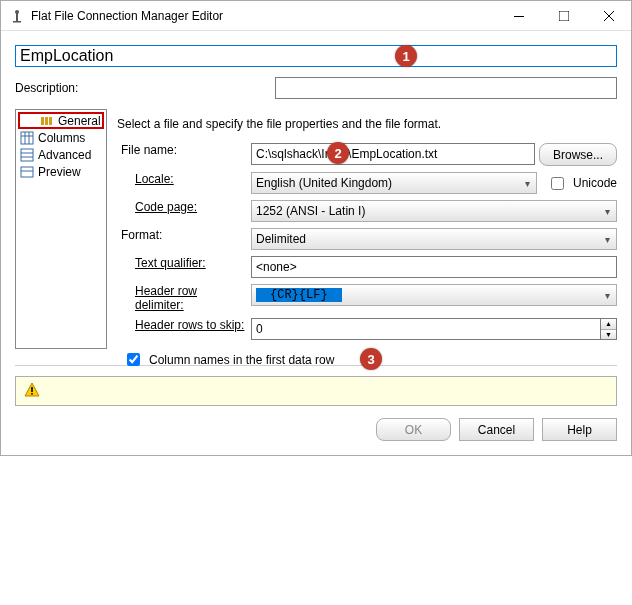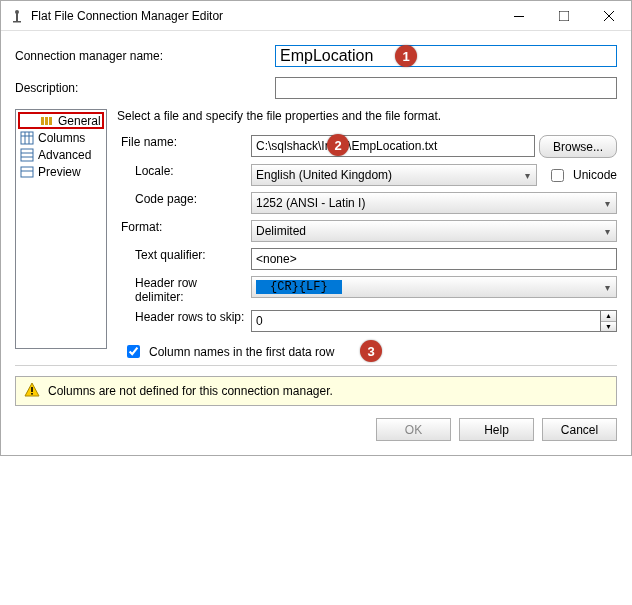--- a/index.html
+++ b/index.html
@@ -12,33 +12,33 @@
   .content { padding: 14px 14px 0 14px; flex: 0 0 auto; }
   .row { display: flex; align-items: center; margin-bottom: 10px; }
   .row label { width: 260px; }
   .row input[type=text] { flex: 1; height: 22px; border: 1px solid #7a7a7a; padding: 0 4px; font-size: 16px; }
   .row input.conn-name { border: 1px solid #0078d7; }
   .body { display: flex; padding: 0 14px 8px 14px; flex: 1 1 auto; min-height: 0; }
   .nav { width: 92px; border: 1px solid #828790; padding: 2px; margin-right: 10px; }
   .nav-item { display: flex; align-items: center; height: 17px; padding: 0 2px; }
   .nav-item.selected { border: 2px solid #cc0000; padding-left: 20px; }
   .nav-icon { width: 14px; height: 14px; margin-right: 4px; display: inline-flex; align-items: center; justify-content: center; }
-  .pane { flex: 1; display: flex; flex-direction: column; }
+  .pane { flex: 1; display: flex; flex-direction: column; margin-top: 8px; }
   .pane-desc { margin-bottom: 12px; line-height: 14px; }
   .field-row { display: flex; margin-bottom: 6px; gap: 4px; }
   .field-label { width: 130px; padding-left: 4px; }
-  .field-label.indent { padding-left: 18px; }
+  .field-label.indent { padding-left: 18px; text-decoration: underline; }
   .field-control { flex: 1; }
   .txt { width: 100%; height: 22px; border: 1px solid #7a7a7a; padding: 0 4px; background: #fff; }
   .sel { width: 100%; height: 22px; border: 1px solid #adadad; background: linear-gradient(#fff,#e3e3e3); padding: 0 4px; position: relative; display:flex; align-items:center; }
   .sel.highlight .sel-text { background: #0078d7; color: #000000; padding: 0 14px; font-family: Liberation Mono, monospace; }
   .chev { position: absolute; right: 6px; top: 50%; transform: translateY(-50%); font-size: 10px; color: #555; }
   .btn { height: 23px; border: 1px solid #adadad; background: linear-gradient(#fff,#e3e3e3); min-width: 75px; padding: 0 10px; }
   .btn.small { min-width: 78px; border-radius: 8px; }
-  .btn:disabled { color: #888; }
+  .btn:disabled { color: #888; border-radius: 8px; }
   .chk { display: flex; align-items: center; gap: 6px; margin-left: 6px; }
   .chk input { width: 13px; height: 13px; }
   .stepper { display:flex; width:100%; }
   .stepper input { flex:1; height: 22px; border:1px solid #7a7a7a; padding: 0 4px; }
   .stepper .updown { width: 16px; border:1px solid #7a7a7a; border-left:none; display:flex; flex-direction:column; }
   .stepper .updown div { flex:1; font-size:7px; display:flex;align-items:center;justify-content:center; background:linear-gradient(#fff,#e3e3e3); border-bottom:1px solid #adadad; }
   .stepper .updown div:last-child { border-bottom:none; }
   .divider { height: 1px; background: #d0d0d0; margin: 8px 14px 0 14px; }
   .warning { margin: 10px 14px 0 14px; border: 1px solid #adadad; background: #ffffe1; padding: 6px 8px; display:flex; align-items:center; gap:8px; height: 30px;}
   .footer { display: flex; justify-content: flex-end; gap: 8px; padding: 12px 14px 14px 14px; }
@@ -72,21 +72,20 @@
     <div class="titlebar-btn close">
         <svg width="10" height="10">
           <line x1="0" y1="0" x2="10" y2="10" stroke="currentColor"></line>
           <line x1="10" y1="0" x2="0" y2="10" stroke="currentColor"></line>
         </svg>
       </div>
   </div>
 
   <div class="content">
     <div class="row rel">
-      <label>Connection manager name:</label>
       <input type="text" class="conn-name" value="EmpLocation" style="">
       <div class="marker" style="left:380px; top:0px;">1</div>
     </div>
     <div class="row">
       <label>Description:</label>
       <input type="text" value="" style="">
     </div>
   </div>
 
   <div class="body">
@@ -222,21 +221,20 @@
   <div class="divider"></div>
 
   <div class="warning">
     <span>
       <svg width="16" height="16" viewBox="0 0 16 16">
           <polygon points="8,1 15,14 1,14" fill="#ffcc00" stroke="#aa8800"></polygon>
           <rect x="7.2" y="5" width="1.6" height="5" fill="#000"></rect>
           <rect x="7.2" y="11" width="1.6" height="1.6" fill="#000"></rect>
         </svg>
     </span>
-    <span>Columns are not defined for this connection manager.</span>
   </div>
 
   <div class="footer">
     <button class="btn" disabled="">OK</button>
+    <button class="btn">Cancel</button>
     <button class="btn">Help</button>
-    <button class="btn">Cancel</button>
   </div>
 </div>
 
 </body></html>

